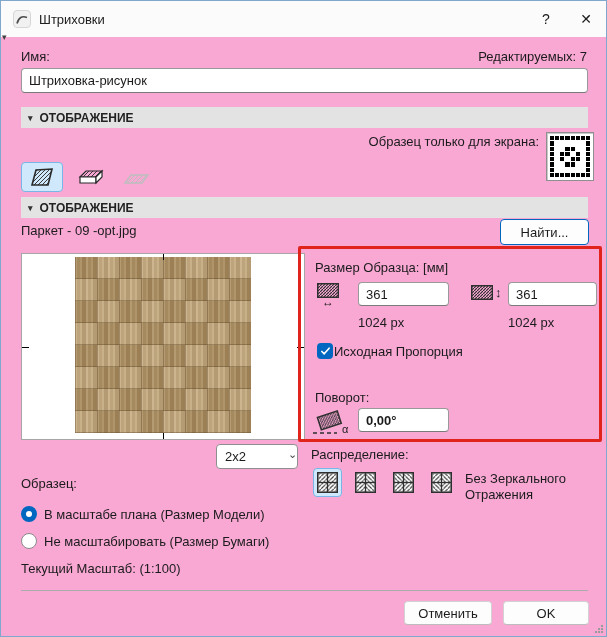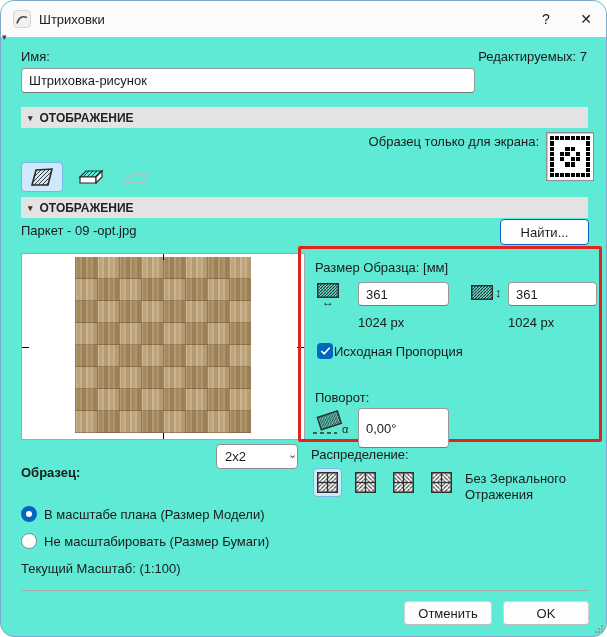--- a/index.html
+++ b/index.html
@@ -1,19 +1,19 @@
 <!DOCTYPE html>
 <html><head>
 <meta charset="utf-8">
 <style>
   * { margin:0; padding:0; box-sizing:border-box; }
   html,body { background:#fff; font-family:"Liberation Sans", sans-serif; }
   .dialog {
     position:relative; width:607px; height:637px;
-    background:#5eead4; border:1px solid #7fa8cc; border-radius:14px;
+    background:#f9a8d4; border:1px solid #7fa8cc; border-radius:0;
     overflow:hidden; font-size:13px; color:#1b1b1b;padding-left:28px;
   }
   .titlebar {
     position:absolute; left:0; top:0; width:100%; height:36px;
     background:#fbfbfb; display:flex; align-items:center;
   }
   .app-icon { width:18px; height:18px; margin-left:12px; background:#f1f1f1;
     border:1px solid #d6d6d6; border-radius:4px; display:flex; align-items:center; justify-content:center; }
   .title-text { margin-left:8px; font-size:13px; color:#202020; }
   .tb-btn { width:40px; height:30px; display:flex; align-items:center; justify-content:center;
@@ -134,21 +134,21 @@
     </div>
     <span class="title-text">Штриховки</span>
     <div class="tb-spacer"></div>
     <div class="tb-btn">?</div>
     <div class="tb-btn">✕</div>
   </div>
   <div class="edge-arrow">▾</div>
 
   <div class="lbl" style="left:20px; top:48px;">Имя:</div>
   <div class="right-lbl" style="top:48px;">Редактируемых: 7</div>
-  <input class="text-input" style="left: 20px; top: 67px; width: 454px; height: 25px;" value="Штриховка-рисунок">
+  <input class="text-input" style="left: 20px; top: 67px; width: 567px; height: 25px;" value="Штриховка-рисунок">
 
   <div class="section-bar" style="top:106px;">
     <span class="arrow">▾</span>
     <span>ОТОБРАЖЕНИЕ</span>
   </div>
 
   <div class="right-lbl" style="right:67px; top:133px;">Образец только для экрана:</div>
 
   <div class="bitmap-box">
     <div class="bitmap-grid">
@@ -284,24 +284,24 @@
     <div class="rl" style="left:14px; top:141px;">Поворот:</div>
     <div class="rl" style="left:10px; top:158px;">
       <svg width="40" height="30" viewBox="0 0 40 30">
         <g transform="rotate(-18 18 14)">
           <rect x="8" y="7" width="21" height="13" fill="url(#hd)" stroke="#2f2f2f" stroke-width="1.4"></rect>
         </g>
         <path d="M2 26 L26 26" stroke="#2f2f2f" stroke-width="1.3" stroke-dasharray="4 3"></path>
       </svg>
       <span class="alpha" style="left:31px; top:16px;">α</span>
     </div>
-    <input class="text-input" style="left: 57px; top: 159px; width: 91px; height: 40px;" value="0,00°">
-  </div>
-
-  <div class="lbl" style="left:20px; top:464px;font-weight:bold;">Образец:</div>
+    <input class="text-input" style="left: 57px; top: 159px; width: 91px; height: 24px; font-weight: bold;" value="0,00°">
+  </div>
+
+  <div class="lbl" style="left:20px; top:475px;">Образец:</div>
   <div class="dropdown">
     <span>2x2</span>
     <span class="chev">⌄</span>
   </div>
 
   <div class="lbl" style="left:310px; top:446px;">Распределение:</div>
 
   <div class="dist-btn selected" style="left:312px; top:467px;">
     <svg width="21" height="21" viewBox="0 0 20 20">
       <rect x="0.75" y="0.75" width="18.5" height="18.5" fill="#fff" stroke="#2f2f2f" stroke-width="1.5"></rect>

